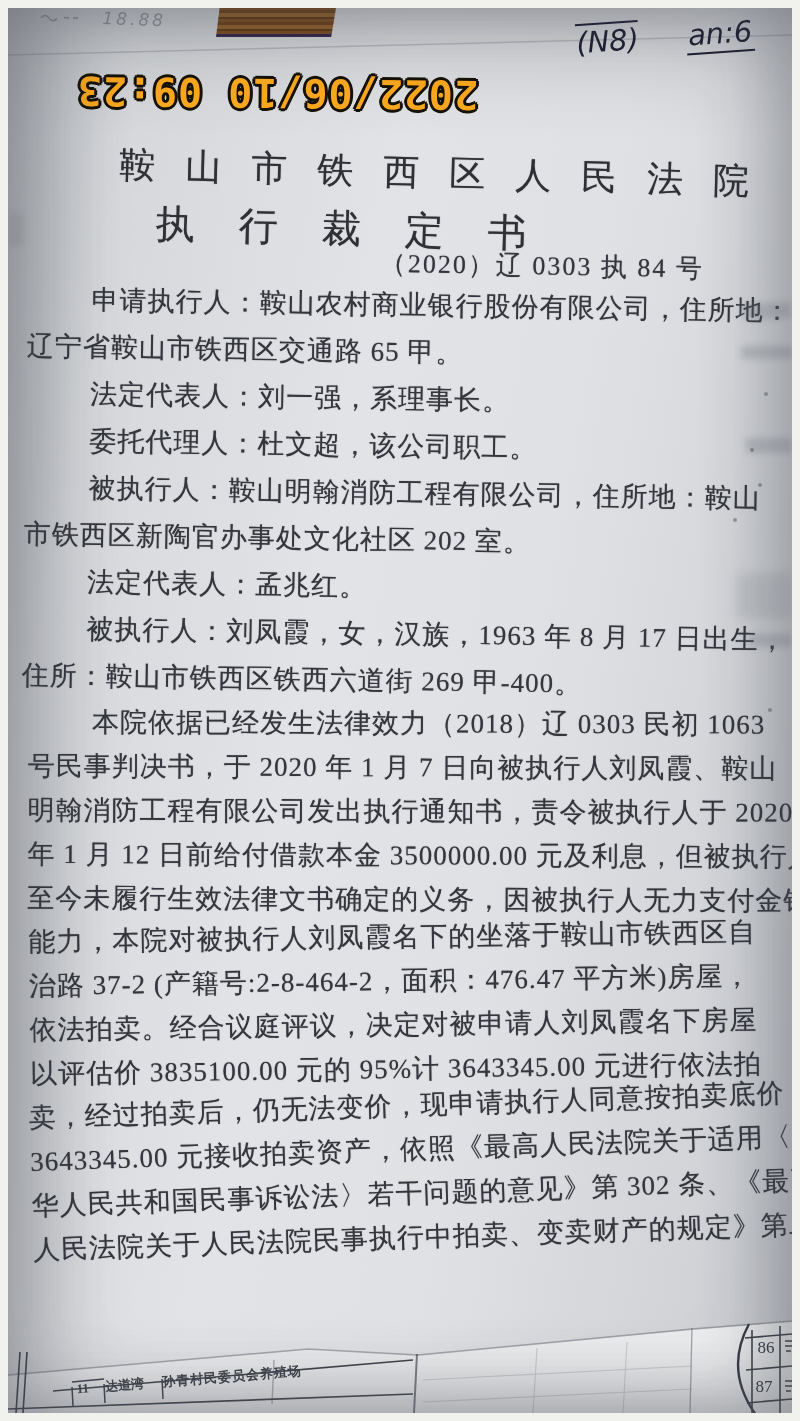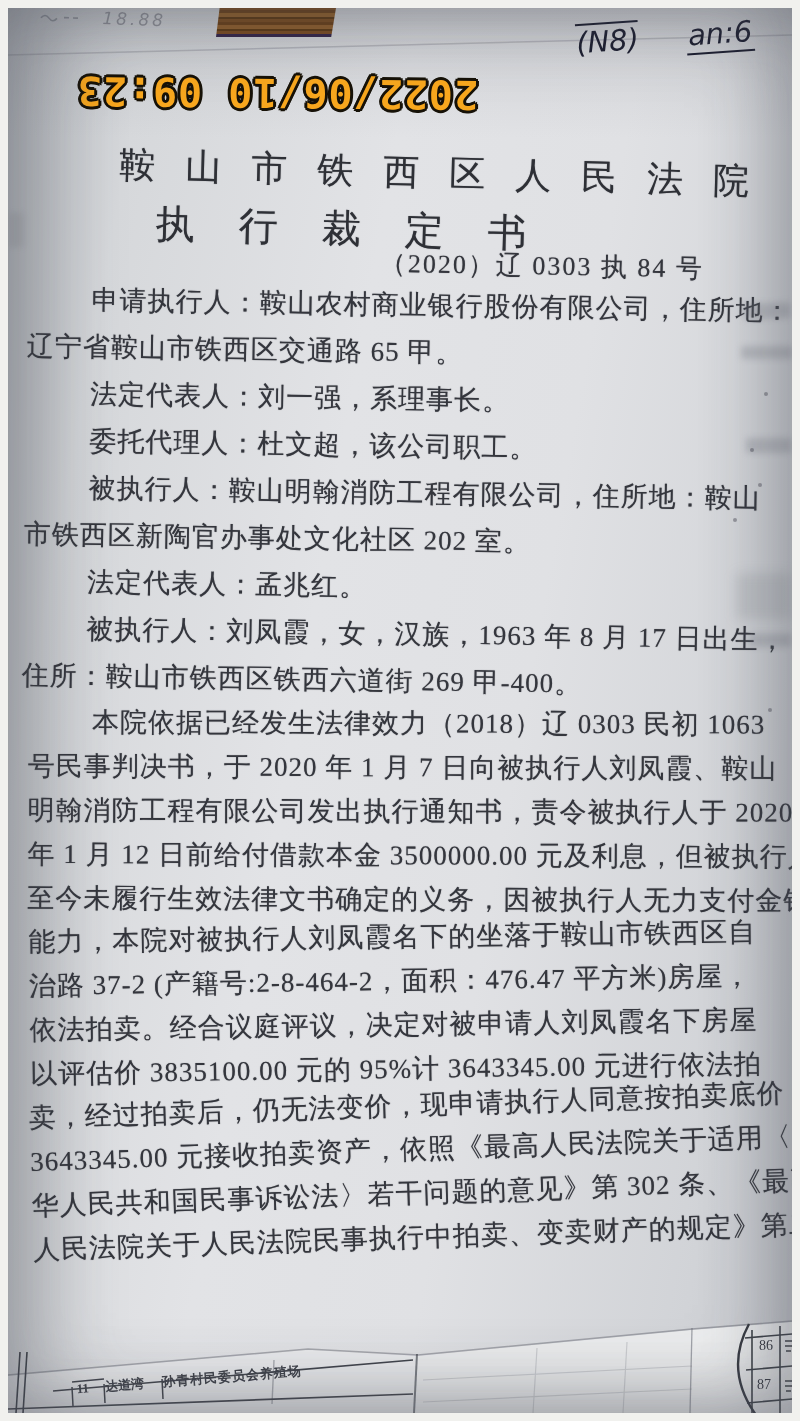--- a/index.html
+++ b/index.html
@@ -44,21 +44,21 @@
   .body-c{position:absolute;left:20px;top:1088px;width:750px;transform:rotate(-1.9deg);transform-origin:0 0;}
   .tl{font-size:27px;letter-spacing:1px;line-height:44px;white-space:nowrap;}
   .indent{padding-left:64px;}
   
   .bottom-svg{position:absolute;left:0;top:0;width:784px;height:1405px;}
   .row-text{position:absolute;left:46px;top:1374px;transform:rotate(-4.6deg);transform-origin:0 0;
     font-size:13px;font-weight:bold;color:#3e4149;white-space:nowrap;font-family:"Liberation Serif",serif;}
   .row-text .c1{margin-left:22px;}
   .row-text .c2{margin-left:13px;}
   .row-text .c3{margin-left:15px;letter-spacing:1px;}
-  .cellnum{position:absolute;width:26px;text-align:center;font-size:14px;color:#353842;
+  .cellnum{position:absolute;width:26px;text-align:center;font-size:17px;color:#353842;
     font-family:"Liberation Serif",serif;}
   .cell86{left:745px;top:1330px;}
   .cell87{left:743px;top:1369px;}
   
   .smudge{position:absolute;background:rgba(112,114,124,.28);filter:blur(3px);border-radius:3px;}
   .speck{position:absolute;width:4px;height:4px;background:rgba(70,72,82,.45);border-radius:50%;}
 </style>
 </head>
 <body>
 

